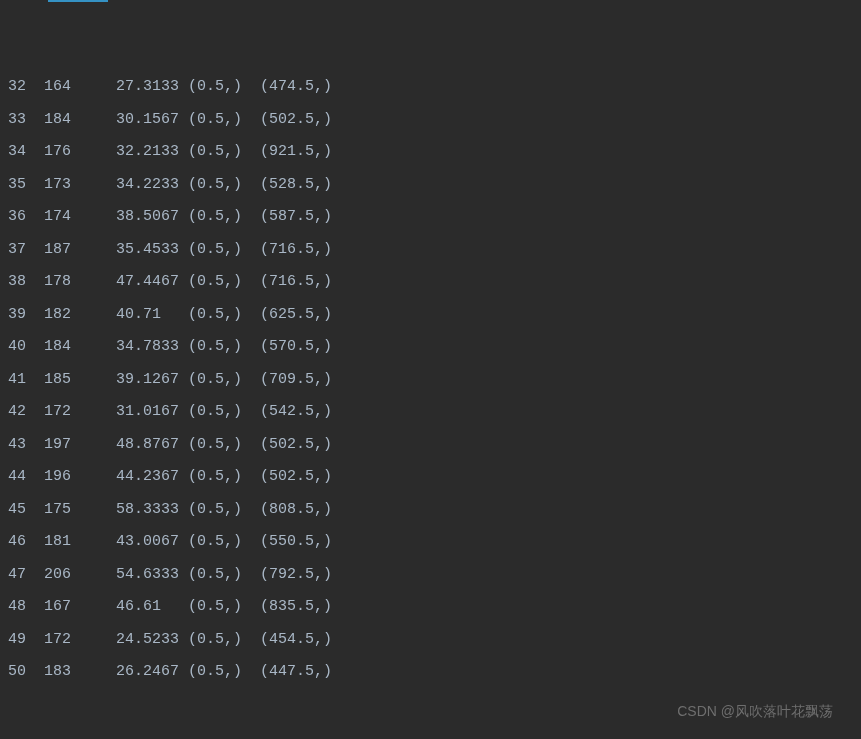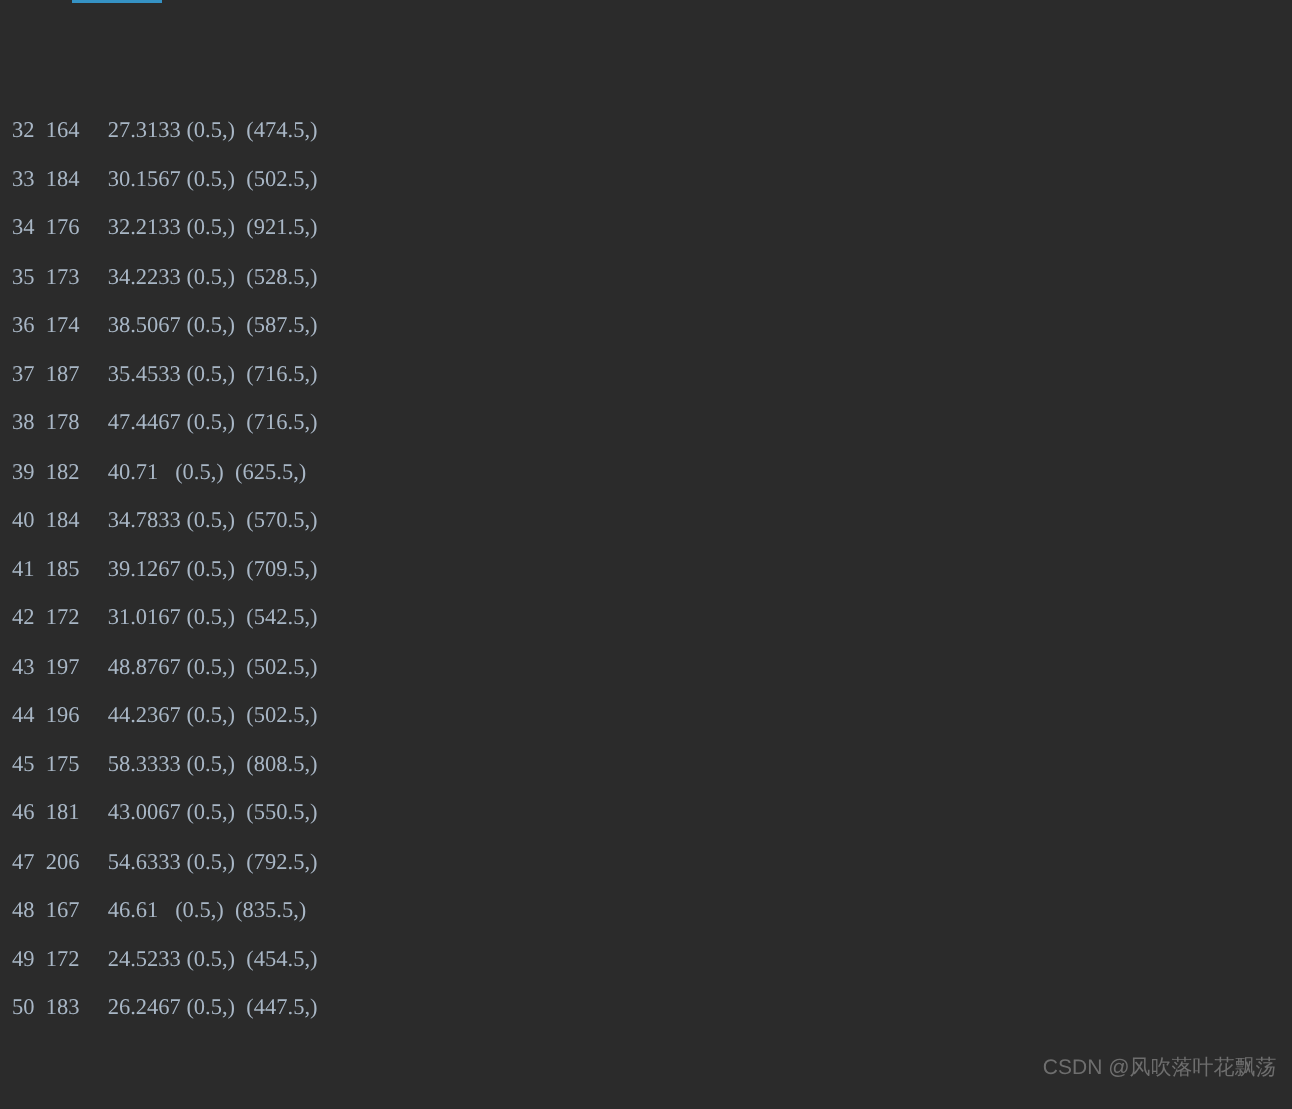--- a/index.html
+++ b/index.html
@@ -27,25 +27,24 @@
       background-color: #3592c4;
     }
     .terminal {
       padding: 4px 8px;
       line-height: 32.5px;
       white-space: pre;
     }
     .row {
       display: block;
       height: 32.5px;
-      font-family: Liberation Serif, serif;
     }
     .watermark {
       position: absolute;
-      right: 10px;
+      right: 28px;
       bottom: 18px;
       color: #6e6e6e;
       font-size: 14px;
       font-family: sans-serif;
     }
   </style>
 </head>
 <body>
 
 <div class="top-bar">

